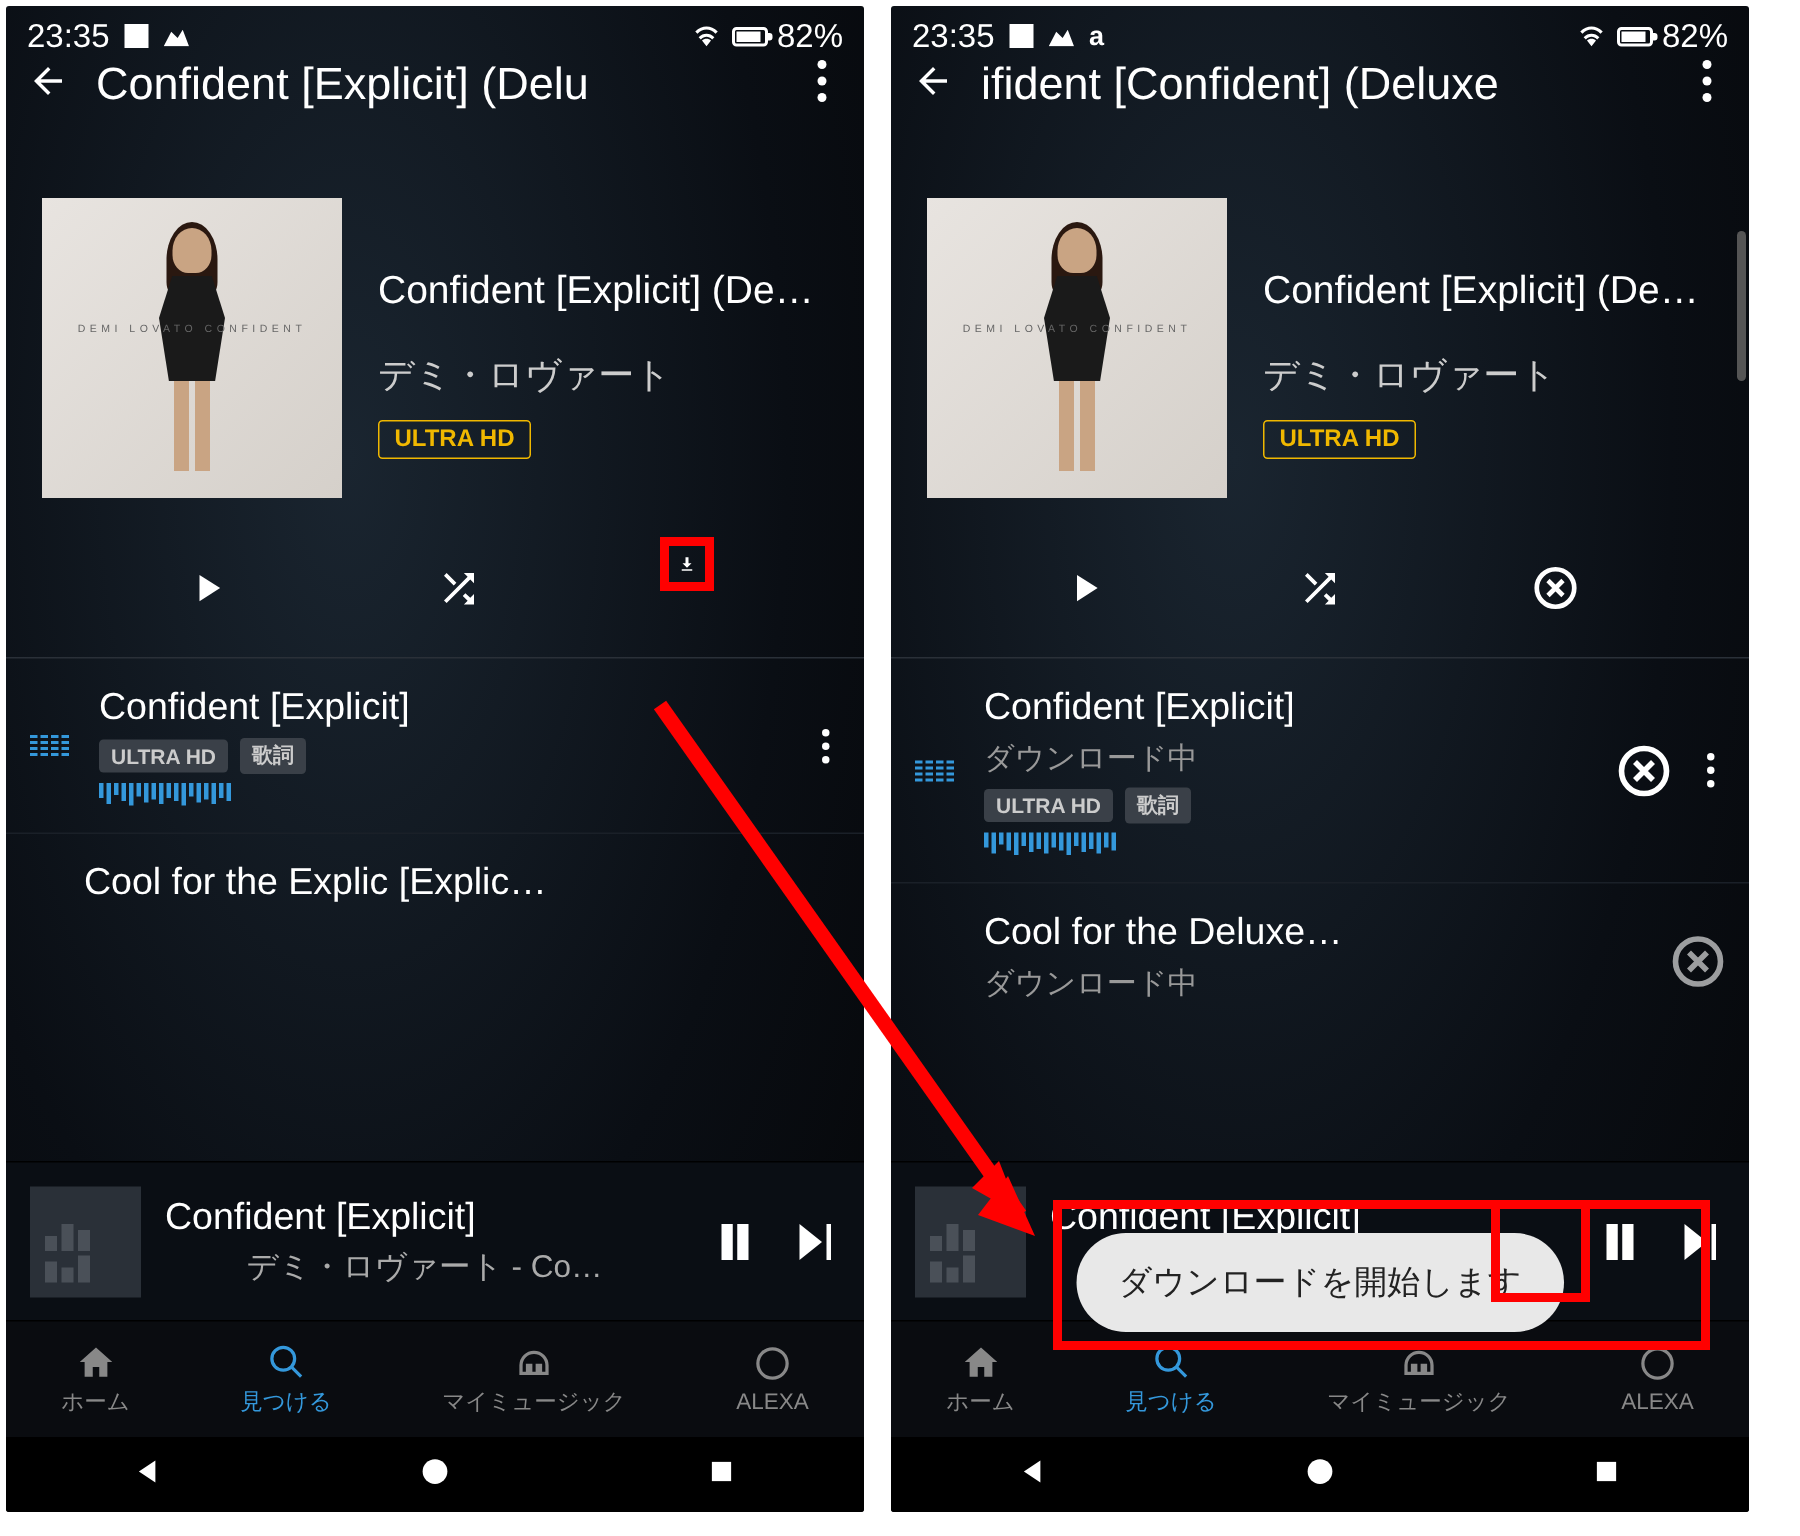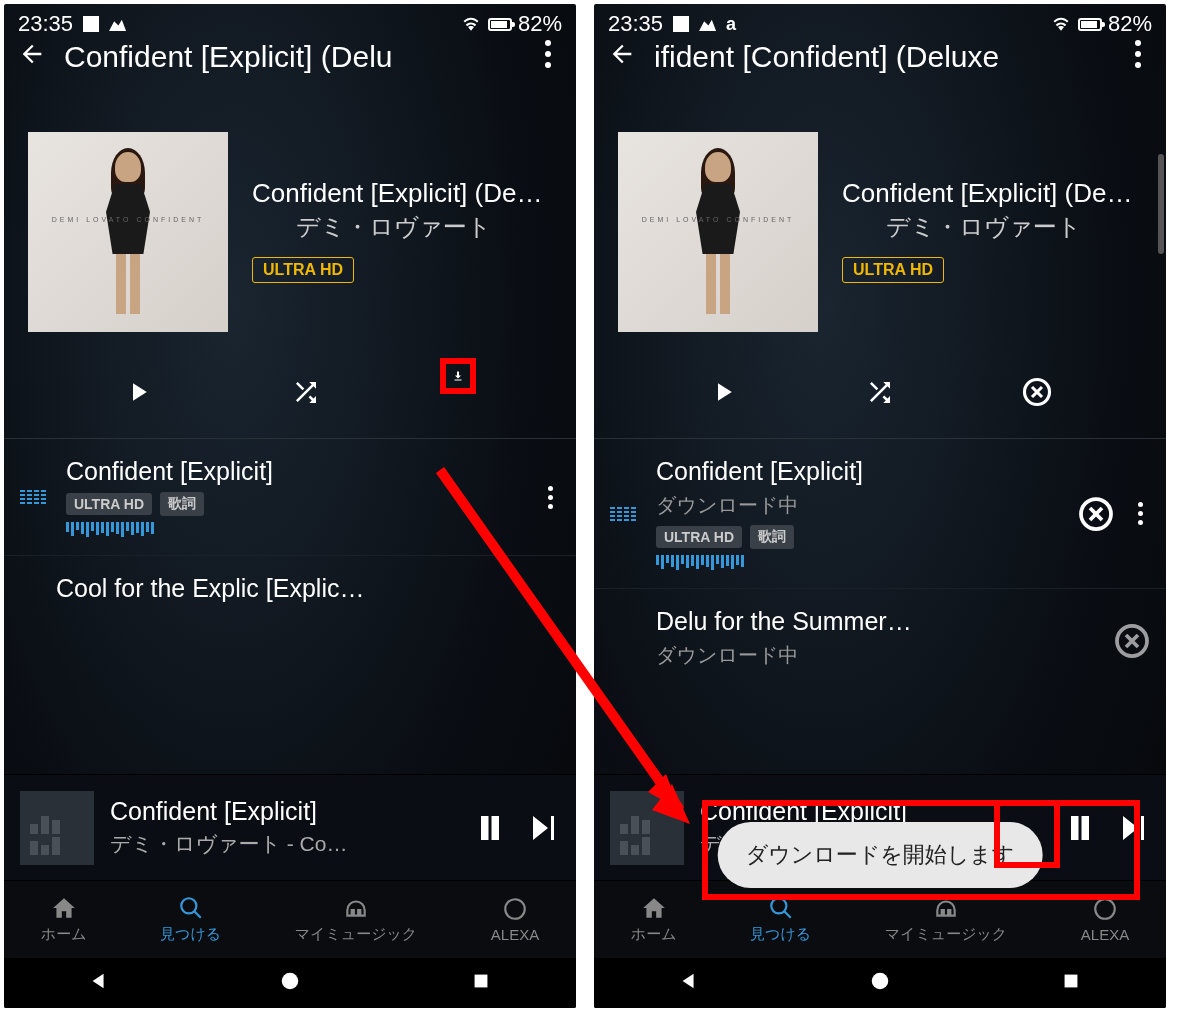--- a/index.html
+++ b/index.html
@@ -26,22 +26,22 @@
   .cover { width:200px; height:200px; background:linear-gradient(135deg,#e8e4e0 0%,#d5d0ca 100%); position:relative; flex-shrink:0; }
   .cover-figure { position:absolute; left:50%; top:10%; transform:translateX(-50%); width:70px; height:160px; }
   .cover-head { width:26px; height:30px; background:#c9a483; border-radius:50% 50% 40% 40%; margin:0 auto; }
   .cover-hair { position:absolute; top:-4px; left:50%; transform:translateX(-50%); width:34px; height:50px; background:#2a1810; border-radius:50% 50% 20% 20%; z-index:-1; }
   .cover-body { width:44px; height:70px; background:#1a1a1a; margin:2px auto 0; clip-path:polygon(20% 0,80% 0,100% 40%,85% 100%,15% 100%,0 40%); }
   .cover-legs { display:flex; justify-content:center; gap:4px; }
   .cover-leg { width:10px; height:60px; background:#c9a483; }
   .cover-text { position:absolute; top:42%; width:100%; text-align:center; font-size:7px; letter-spacing:3px; color:#666; }
 
   .album-meta { flex:1; padding-top:46px; }
-  .album-title { font-size:26px; white-space:nowrap; overflow:hidden; text-overflow:ellipsis; margin-bottom:2px; }
-  .album-artist { font-size:24px; color:#ccc; margin-bottom:14px;margin-left:44px; }
+  .album-title { font-size:26px; white-space:nowrap; overflow:hidden; text-overflow:ellipsis; margin-bottom:25px; }
+  .album-artist { font-size:24px; color:#ccc; margin-bottom:14px; }
   .badge-uhd { display:inline-block; border:1.5px solid #f0b800; color:#f0b800; font-size:16px; font-weight:bold; padding:3px 10px; border-radius:3px; }
 
   .actions { display:flex; justify-content:space-around; padding:32px 50px 28px; }
   .action { width:36px; height:36px; display:flex; align-items:center; justify-content:center; }
   .action svg { width:30px; height:30px; fill:#fff; }
   .action-cancel svg { fill:none; stroke:#fff; stroke-width:2.5; }
 
   .red-box { border:6px solid #ff0000; padding:6px; margin:-16px; }
 
   .tracklist { border-top:1px solid #2a3038; }
@@ -61,21 +61,21 @@
   .track-cancel svg { width:100%; height:100%; fill:none; stroke:#fff; stroke-width:2.5; }
   .track-more { width:20px; display:flex; flex-direction:column; align-items:center; gap:4px; }
   .track-more span { width:5px; height:5px; border-radius:50%; background:#fff; }
 
   .miniplayer { position:absolute; bottom:128px; left:0; right:0; height:106px; background:#0a0e14; display:flex; align-items:center; gap:16px; padding:0 16px; border-top:1px solid #000; }
   .mini-thumb { width:74px; height:74px; background:#2a3038; display:flex; flex-direction:column; justify-content:flex-end; padding:10px; gap:3px; }
   .mini-thumb-row { display:flex; gap:3px; align-items:flex-end; }
   .mini-thumb-bar { width:8px; background:#4a5058; }
   .mini-info { flex:1; min-width:0; }
   .mini-title { font-size:25px; margin-bottom:4px; white-space:nowrap; overflow:hidden; text-overflow:ellipsis; }
-  .mini-artist { font-size:21px; color:#aaa; white-space:nowrap; overflow:hidden; text-overflow:ellipsis; }
+  .mini-artist { font-size:21px; color:#aaa; white-space:nowrap; overflow:hidden; text-overflow:ellipsis;text-align:center; }
   .mini-ctrl { width:36px; height:36px; }
   .mini-ctrl svg { width:100%; height:100%; fill:#fff; }
 
   .toast { position:absolute; bottom:120px; left:50%; transform:translateX(-50%); background:#e8e8e8; color:#222; font-size:22px; padding:18px 28px; border-radius:40px; white-space:nowrap; z-index:10; }
   .toast-redbox { position:absolute; bottom:108px; left:108px; right:26px; height:100px; border:6px solid #ff0000; z-index:12; pointer-events:none; }
   .pause-redbox { position:absolute; bottom:140px; right:106px; width:66px; height:68px; border:6px solid #ff0000; z-index:12; pointer-events:none; }
 
   .navbar { position:absolute; bottom:50px; left:0; right:0; height:78px; background:#0a0c10; display:flex; justify-content:space-around; align-items:center; border-top:1px solid #000; }
   .nav-item { display:flex; flex-direction:column; align-items:center; gap:4px; color:#888; font-size:15px; }
   .nav-item.active { color:#3498db; }
@@ -427,21 +427,21 @@
           </svg></div>
       <div class="track-more">
           <span></span>
           <span></span>
           <span></span>
         </div>
     </div>
     <div class="track" style="border-bottom:none;">
       <div style="width:30px"></div>
       <div class="track-body">
-        <div class="track-title">Delu for the Summer…</div>
+        <div class="track-title">Cool for the Deluxe…</div>
         <div class="track-sub">ダウンロード中</div>
       </div>
       <div class="track-cancel" style="opacity:.6"><svg viewBox="0 0 24 24">
             <circle cx="12" cy="12" r="10"></circle>
             <path d="M8 8l8 8M16 8l-8 8"></path>
           </svg></div>
     </div>
   </div>
 
   <div class="miniplayer">

